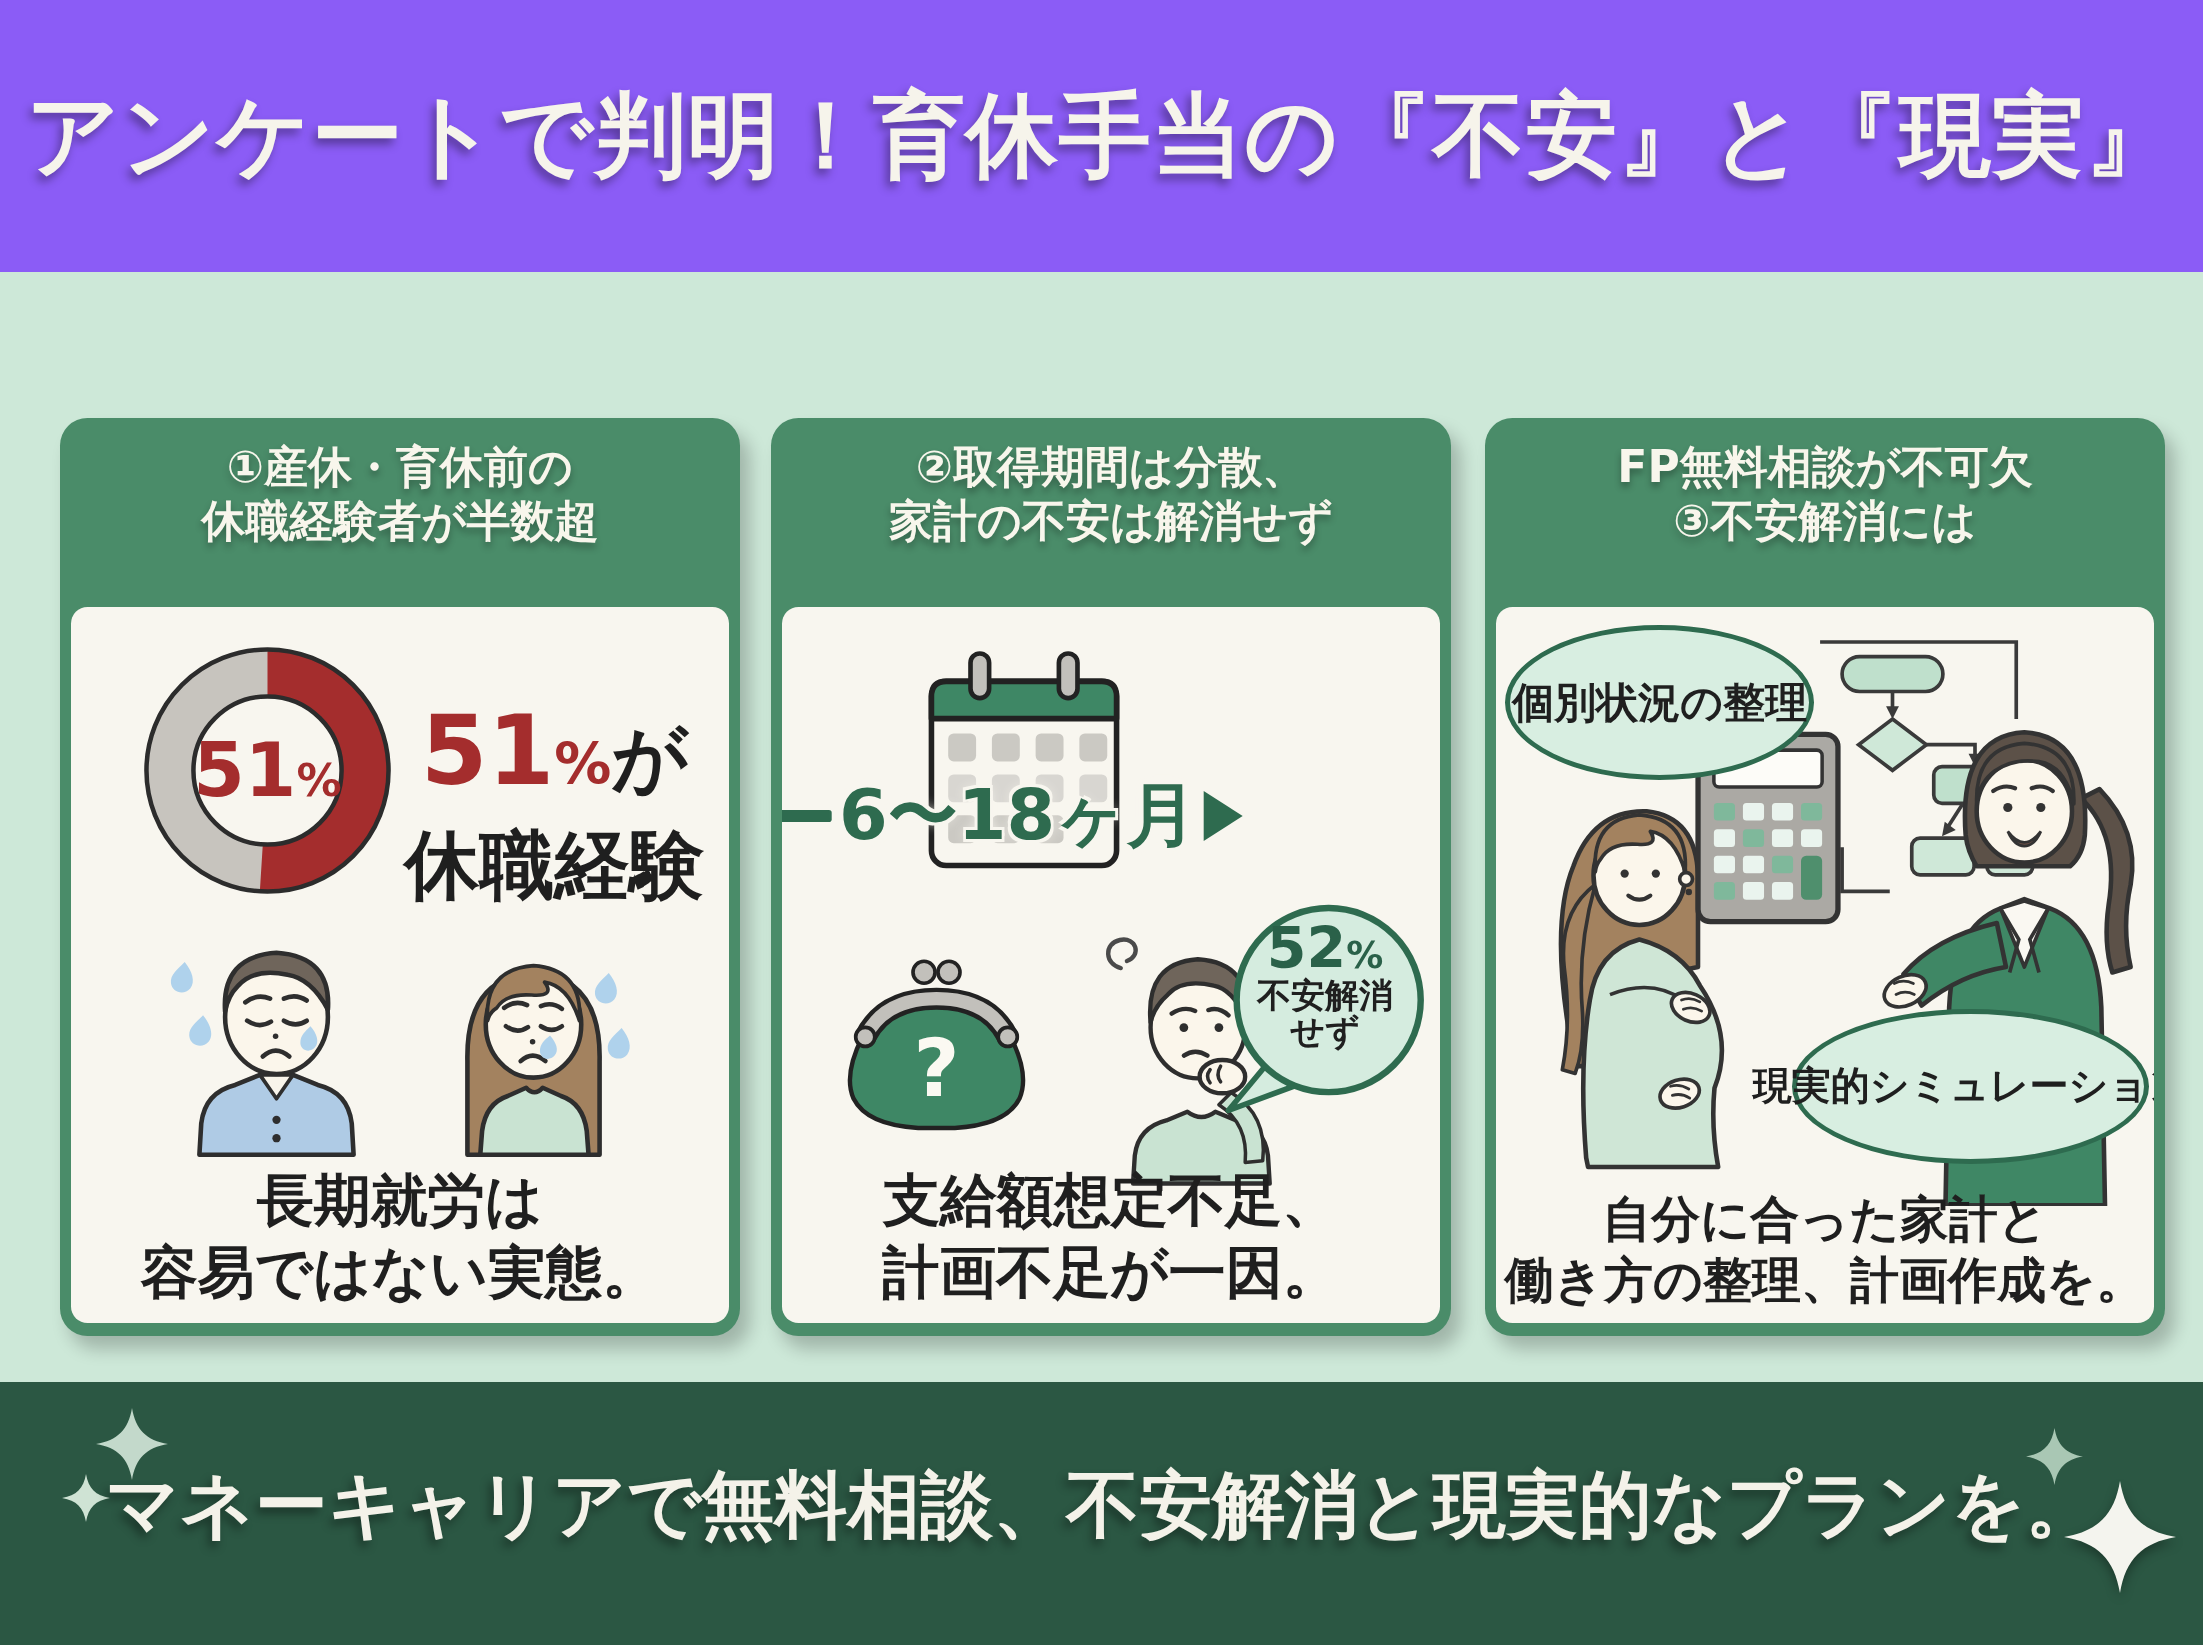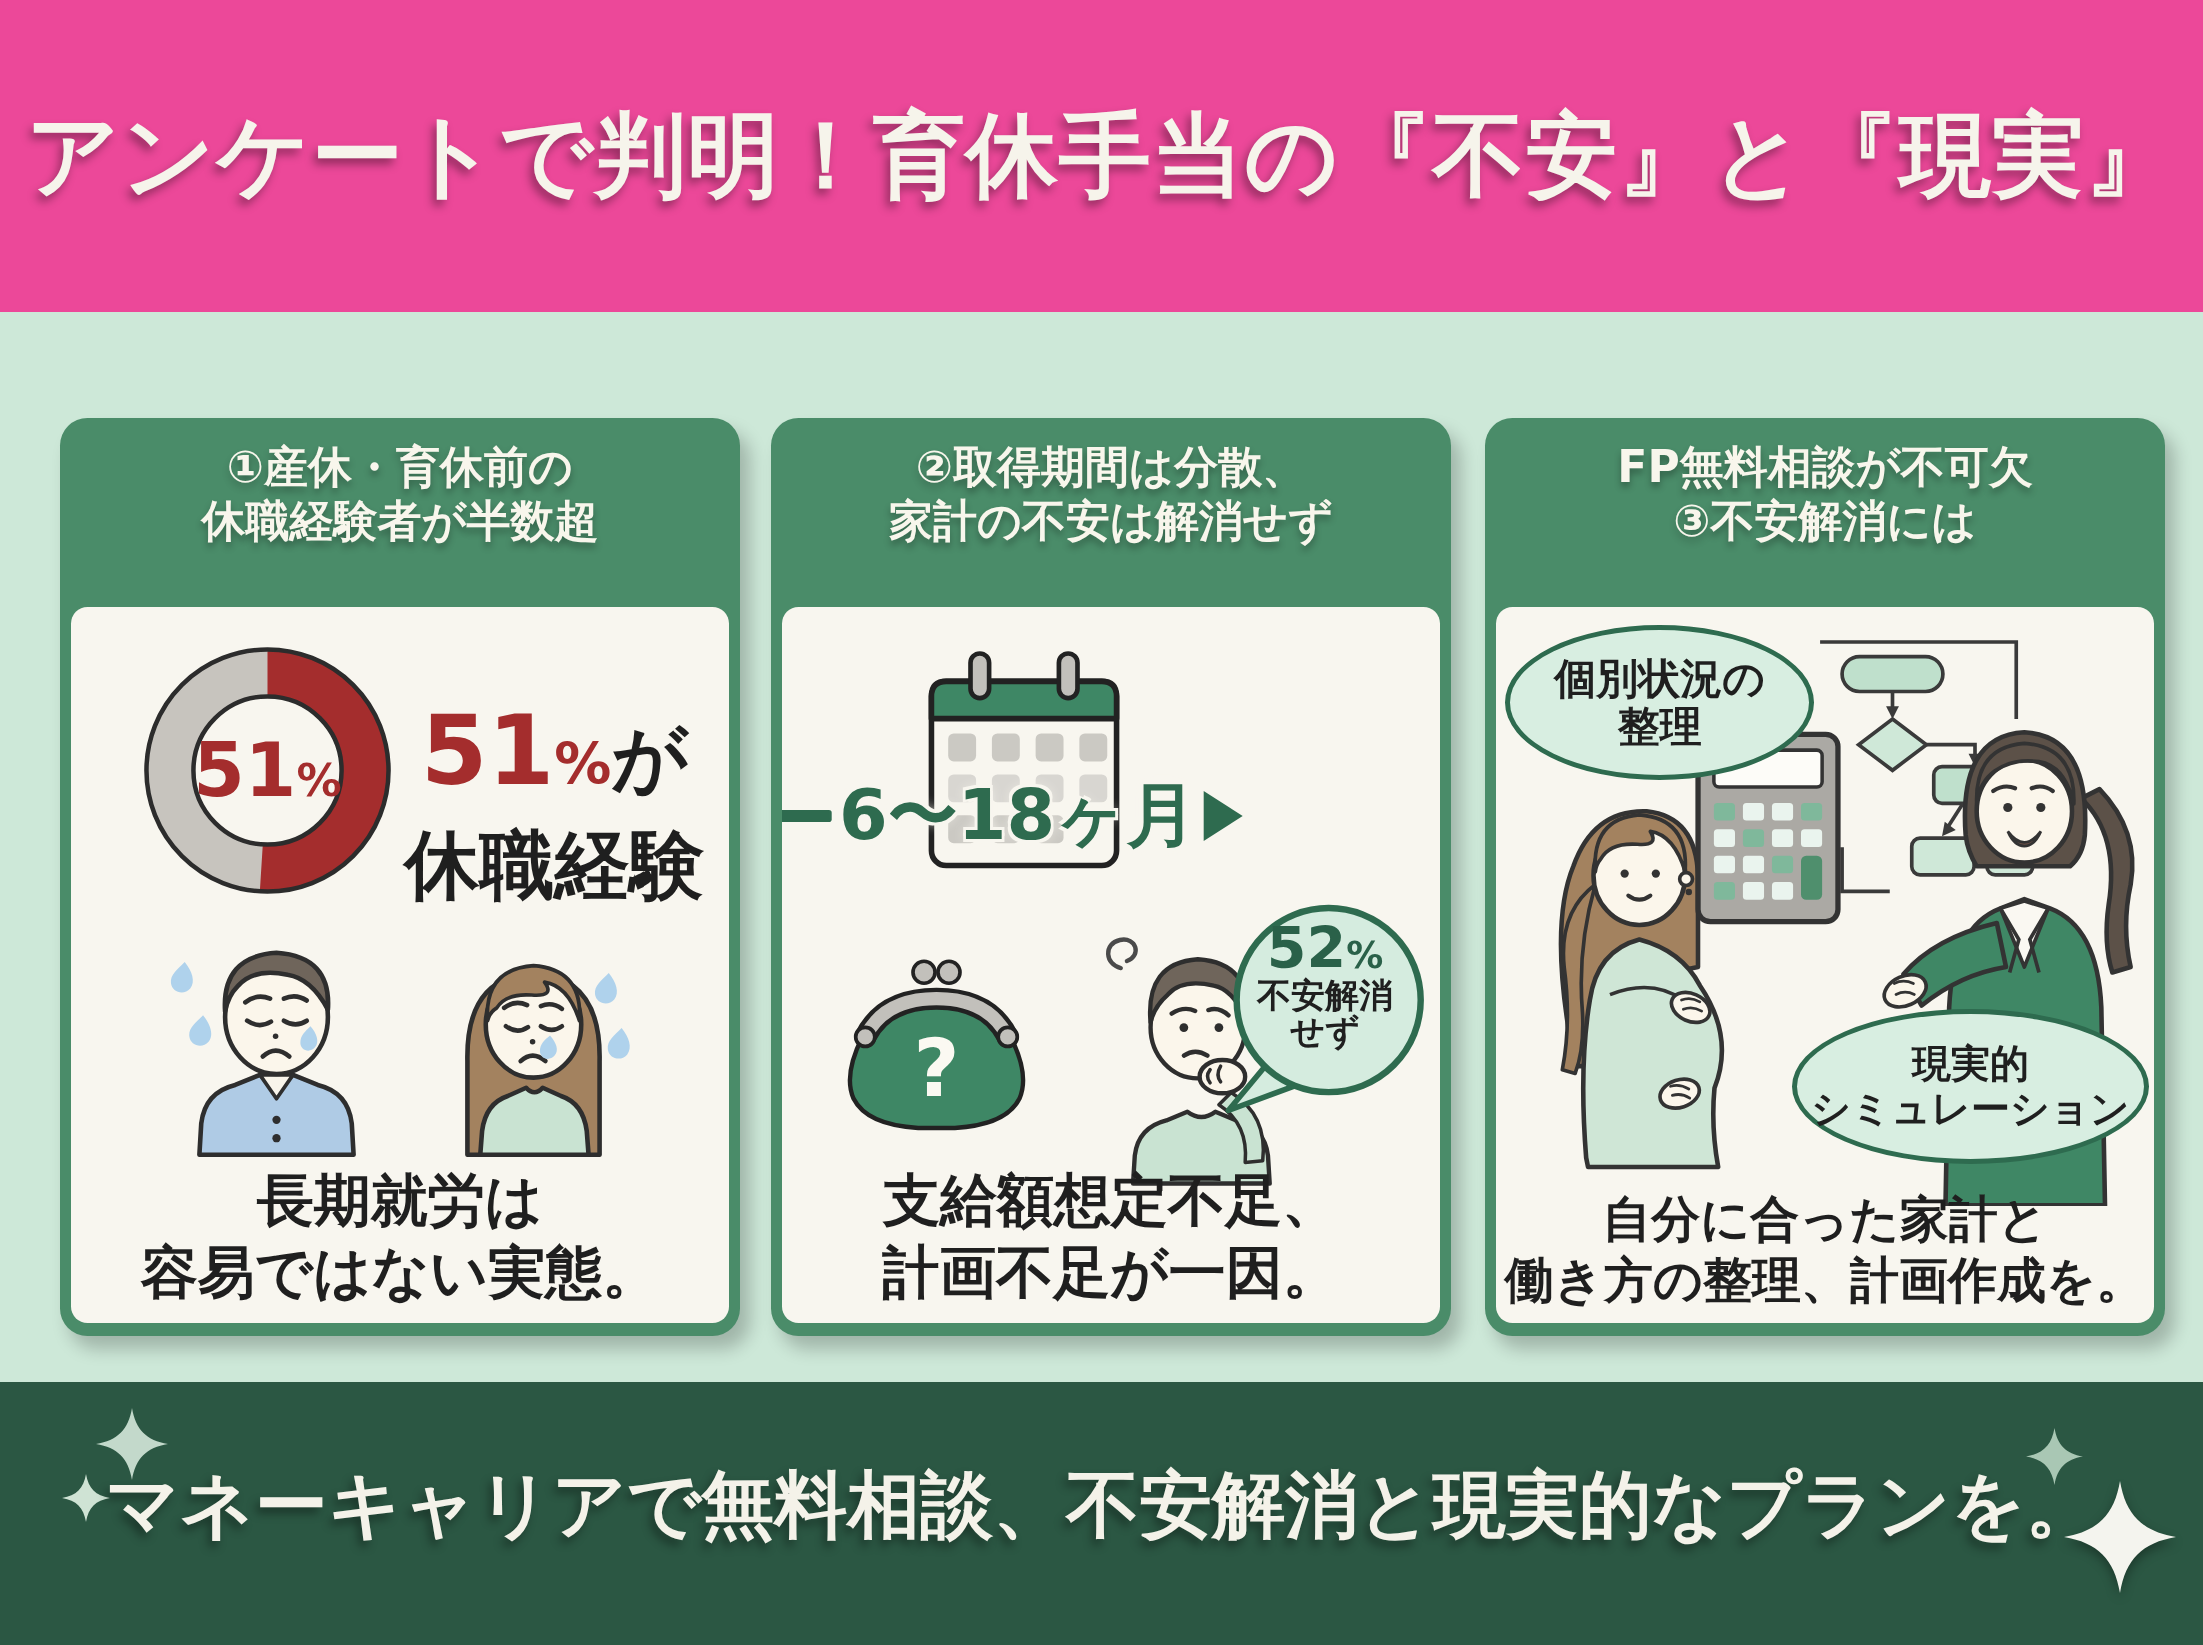--- a/index.html
+++ b/index.html
@@ -1,19 +1,19 @@
 <!DOCTYPE html>
 <html style="font-size:14.7px"><head>
 <meta charset="utf-8">
 <style>
   html,body{margin:0;padding:0;background:#CDE8D8;}
   .stage{position:relative;width:2204px;height:1646px;overflow:hidden;
          background:#CDE8D8;font-family:"DejaVu Sans","Liberation Sans",sans-serif;color:#1F1F1F;}
   
-  .top-banner{position:absolute;top:0;left:0;right:0;height:312px;background:#ec4899;
+  .top-banner{position:absolute;top:0;left:0;right:0;height:272px;background:#8b5cf6;
               display:flex;align-items:center;justify-content:center;}
   .main-title{margin:0;font-size:92px;font-weight:900;color:#F6F4EB;letter-spacing:0.9px;
               text-shadow:-3.7px 6.4px 9.2px rgba(0,0,0,.38);white-space:nowrap;}
   .bottom-banner{position:absolute;left:0;right:0;top:1382px;bottom:0;background:#2B5743;}
   .footer-msg{position:absolute;left:0;right:0;top:72px;margin:3px;text-align:center;
               font-size:73px;font-weight:900;color:#F4F2E9;white-space:nowrap;
               text-shadow:-3.7px 6.4px 9.2px rgba(0,0,0,.38);}
   .sparkle{position:absolute;}
   
   .card{position:absolute;top:418px;width:680px;height:918px;background:#4A8C69;
@@ -49,21 +49,21 @@
             border-top:25px solid transparent;border-bottom:25px solid transparent;}
   .purse{position:absolute;left:48px;top:318px;width:213px;height:237px;}
   .thinker{position:absolute;left:309px;top:318px;width:219px;height:263px;}
   .bubble{position:absolute;left:439px;top:290px;width:208px;height:231px;z-index:6;}
   .bubble svg{position:absolute;inset:0;}
   .bubble-inner{position:relative;z-index:2;padding-top:22px;text-align:center;line-height:1.04;}
   .bubble-val{font-size:57px;color:#2A6149;font-weight:900;}
   .bubble-unit{font-size:37px;color:#2A6149;font-weight:900;}
   .bubble-line{display:block;font-size:34px;font-weight:900;color:#1F1F1F;white-space:nowrap;}
   
-  .ellipse{position:absolute;display:flex;flex-direction:column;align-items:center;
+  .ellipse{position:absolute;display:flex;flex-direction:row;align-items:center;
            justify-content:center;background:#D8EEE1;border:5.5px solid #2E6B4F;border-radius:50%;
            font-weight:900;color:#1F1F1F;text-align:center;}
   .ellipse span{display:block;white-space:nowrap;line-height:1.15;}
   .el-top{left:9.2px;top:18.4px;width:299px;height:145px;font-size:42px;z-index:6;}
   .el-bottom{left:296px;top:402px;width:347px;height:145px;font-size:39px;z-index:7;align-items:center;}
   .flowchart{position:absolute;left:309px;top:24px;width:230px;height:275px;z-index:2;}
   .calculator{position:absolute;left:195px;top:119px;width:154px;height:204px;z-index:4;}
   .pregnant{position:absolute;left:3.7px;top:156px;width:275px;height:432px;z-index:3;}
   .consultant{position:absolute;left:378px;top:88px;width:275px;height:511px;z-index:5;}
 </style>

